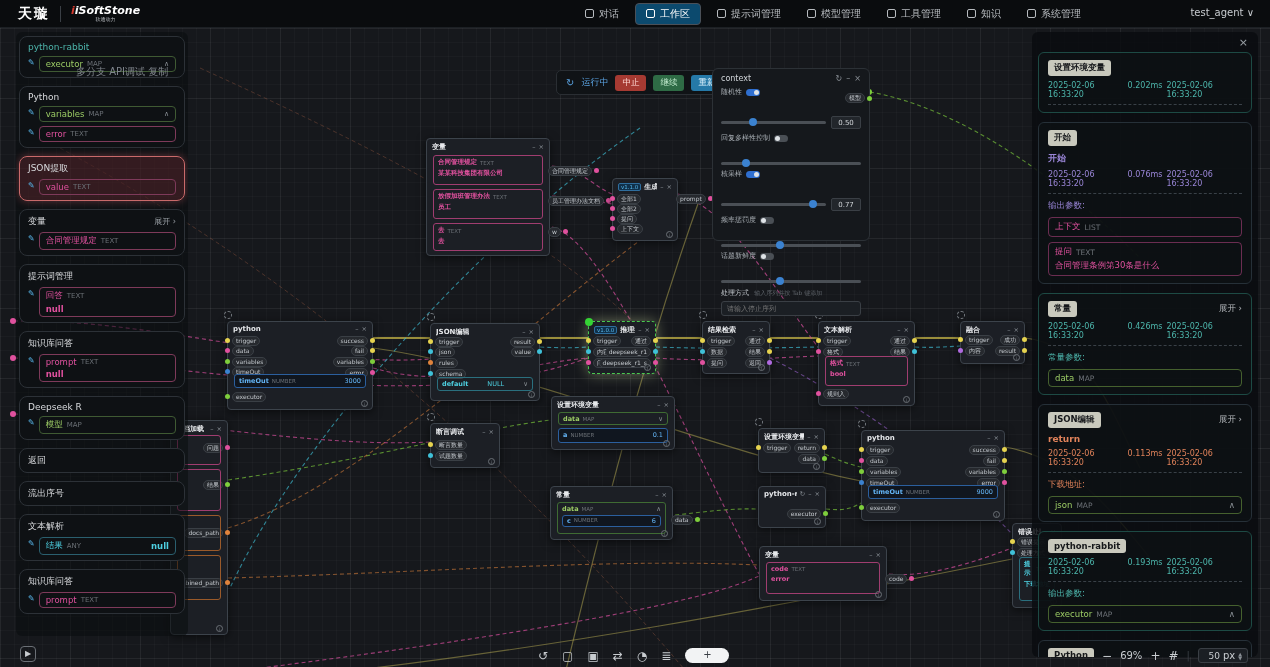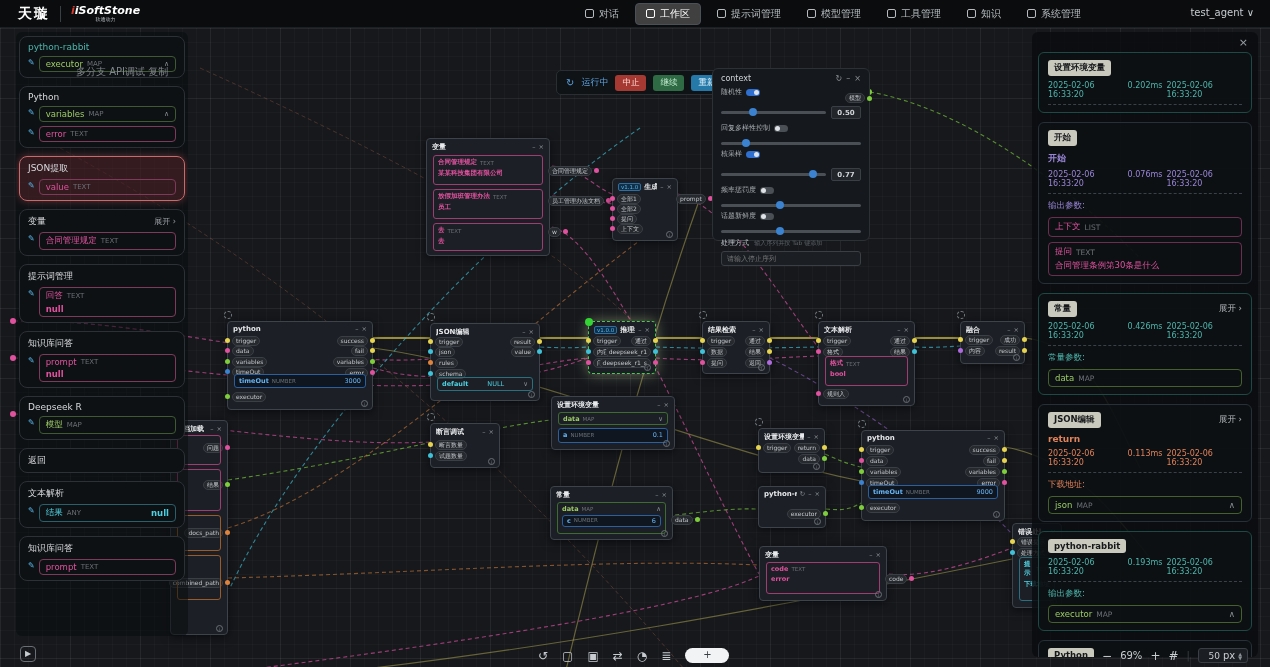--- a/index.html
+++ b/index.html
@@ -10,21 +10,21 @@
     border-bottom:1px solid #1c2024; display:flex; align-items:center; z-index:30; }
   .logo-zh { font-size:14px; font-weight:bold; color:#fff; margin-left:18px; letter-spacing:2px; }
   .logo-div { width:1px; height:16px; background:#3a3f45; margin:0 10px; }
   .logo-en { display:flex; flex-direction:column; line-height:1; }
   .logo-en .en { font-size:11px; font-weight:bold; color:#fff; font-style:italic; }
   .logo-en .en b { color:#d23a2e; }
   .logo-en .sub { font-size:5px; color:#b8bcc0; text-align:center; margin-top:1px; }
   #nav { display:flex; align-items:center; gap:6px; margin-left:435px; }
   .nav-item { display:flex; align-items:center; gap:5px; font-size:10px; color:#b8bcc0;
     padding:3px 10px; border-radius:4px; cursor:pointer; white-space:nowrap; }
-  .nav-item.active { background:#404040; border:1px solid #4a5058; color:#fff; }
+  .nav-item.active { background:#0c4a6e; border:1px solid #4a5058; color:#fff; }
   .nav-ic { width:9px; height:9px; border:1px solid currentColor; border-radius:2px; display:inline-block; }
   #user { position:absolute; right:16px; top:7px; font-size:10px; color:#c8ccd0; }
   
   #canvas { position:absolute; left:0; top:28px; right:0; bottom:0; background:#16181c;
     background-image:
       linear-gradient(rgba(255,255,255,.022) 1px, transparent 1px),
       linear-gradient(90deg, rgba(255,255,255,.022) 1px, transparent 1px),
       linear-gradient(rgba(255,255,255,.045) 1px, transparent 1px),
       linear-gradient(90deg, rgba(255,255,255,.045) 1px, transparent 1px);
     background-size:14px 14px,14px 14px,70px 70px,70px 70px; }
@@ -96,21 +96,21 @@
   
   #ctxpanel { position:absolute; left:712px; top:40px; width:158px; height:173px; background:#15181c;
     border:1px solid #2c3136; border-radius:6px; z-index:6; padding:5px 8px; font-size:7px; }
   #ctxpanel .phead { display:flex; align-items:center; color:#d0d4d8; font-size:8px; }
   #ctxpanel .phead .pctr { margin-left:auto; color:#8a9096; display:flex; gap:4px; }
   .ctxrow { display:flex; align-items:center; gap:4px; margin-top:4px; color:#aab0b6; }
   .toggle { width:14px; height:7px; border-radius:4px; background:#4a4f55; position:relative; flex:none; cursor:pointer; }
   .toggle.on { background:#2f6fd0; }
   .toggle .knob { position:absolute; top:1px; left:1px; width:5px; height:5px; border-radius:50%; background:#dfe3e7; }
   .toggle.on .knob { left:8px; }
-  .sliderrow { display:flex; align-items:center; gap:5px; margin-top:9px;font-weight:bold; }
+  .sliderrow { display:flex; align-items:center; gap:5px; margin-top:19px; }
   .slider { position:relative; height:3px; background:#4a4f55; border-radius:2px; flex:1; }
   .slider .thumb { position:absolute; top:-3px; width:8px; height:8px; border-radius:50%; background:#3b82d0; }
   .valbox { width:30px; height:13px; background:#22262b; border:1px solid #3a3f45; border-radius:2px;
     color:#d0d4d8; font-size:7px; text-align:center; line-height:12px; flex:none; }
   .stopline { margin-top:5px; color:#c3c8cd; font-size:7px; }
   .stopline .hint { color:#5c6167; font-size:6px; margin-left:3px; }
   #stop-input { margin-top:3px; width:100%; height:15px; background:#1b1f24; border:1px solid #3a3f45;
     border-radius:3px; color:#8a9096; font-size:7px; padding:0 5px; font-family:inherit; }
   #ctx-port { position:absolute; right:-3px; top:24px; display:flex; align-items:center; gap:2px; flex-direction:row-reverse; }
   
@@ -1017,20 +1017,25 @@
         </div>
       </div>
     </div>
     <div class="scard">
       <div class="trow">
         <span class="stitle">返回</span>
       </div>
     </div>
     <div class="scard">
       <div class="trow">
+        <span class="stitle">流出序号</span>
+      </div>
+    </div>
+    <div class="scard">
+      <div class="trow">
         <span class="stitle">文本解析</span>
       </div>
       <div class="sfrow">
         <span class="pencil">✎</span>
         <div class="sfield sf-cyan">
           <div class="l1">
             <span class="lab">结果</span>
             <span class="typ">ANY</span>
             <span class="rv">null</span>
           </div>

